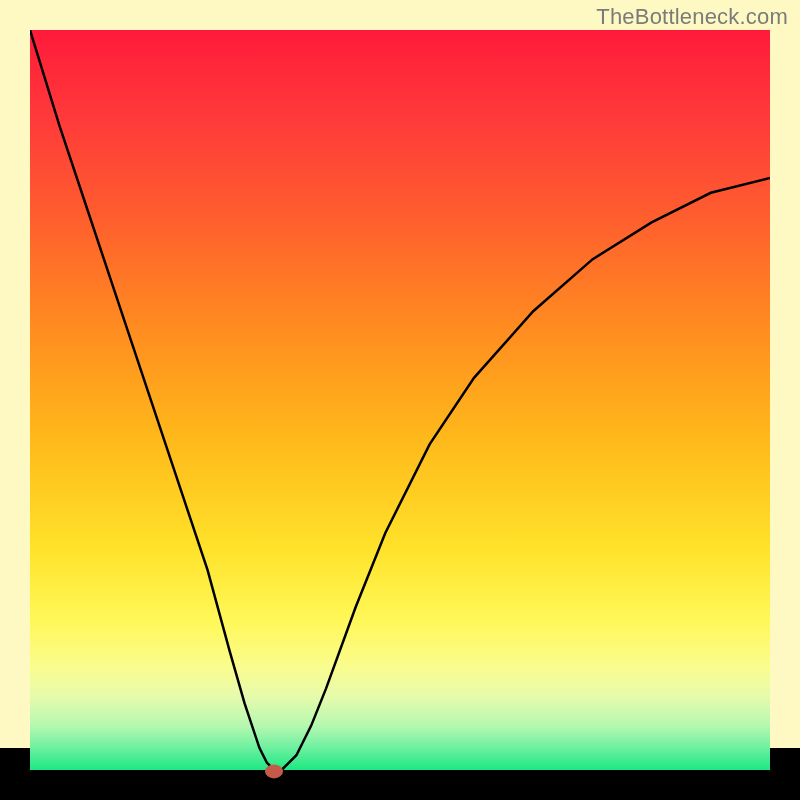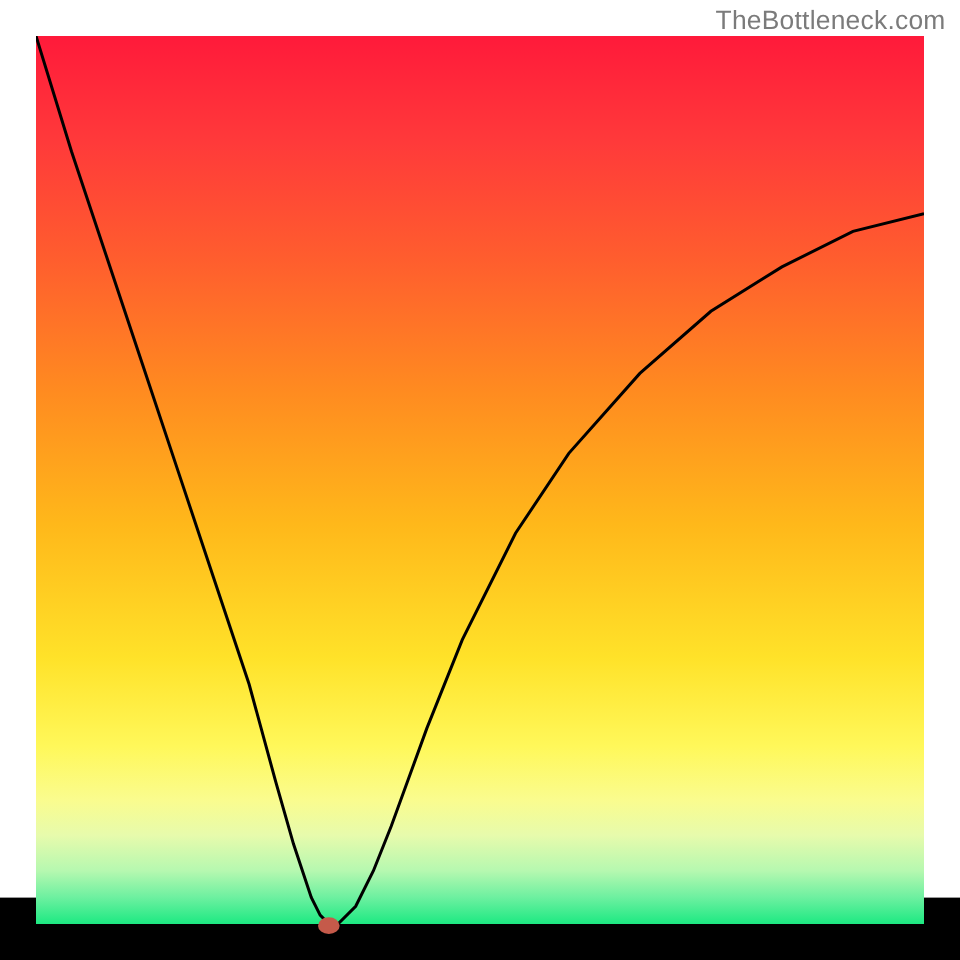--- a/index.html
+++ b/index.html
@@ -10,21 +10,21 @@
     background: #000;
     font-family: Arial, Helvetica, sans-serif;
     overflow: hidden;
   }
   .frame {
     position: absolute;
     top: 0;
     left: 0;
     width: 800px;
     height: 748px;
-    background: #ffffff;
+    background: #fef9c3;
     text-decoration: underline;
   }
   .watermark {
     position: absolute;
     top: 4px;
     right: 12px;
     color: #7b7b7b;
     font-size: 22px;
     font-weight: 400;
     letter-spacing: 0.2px;

